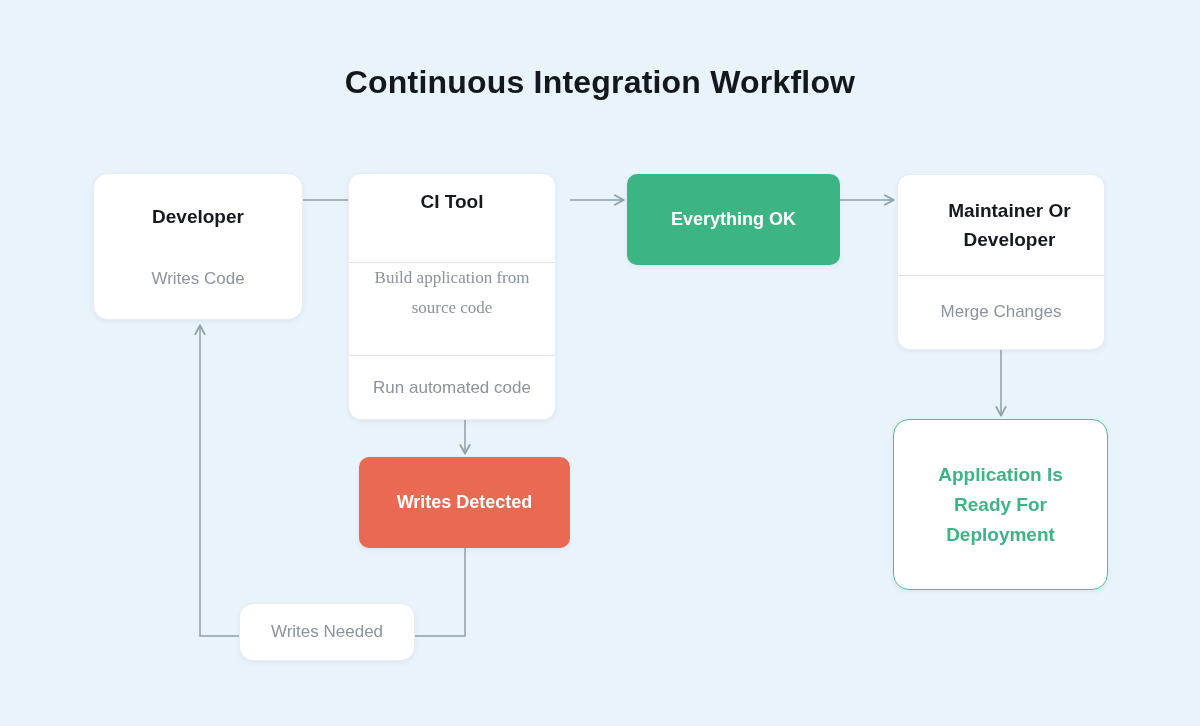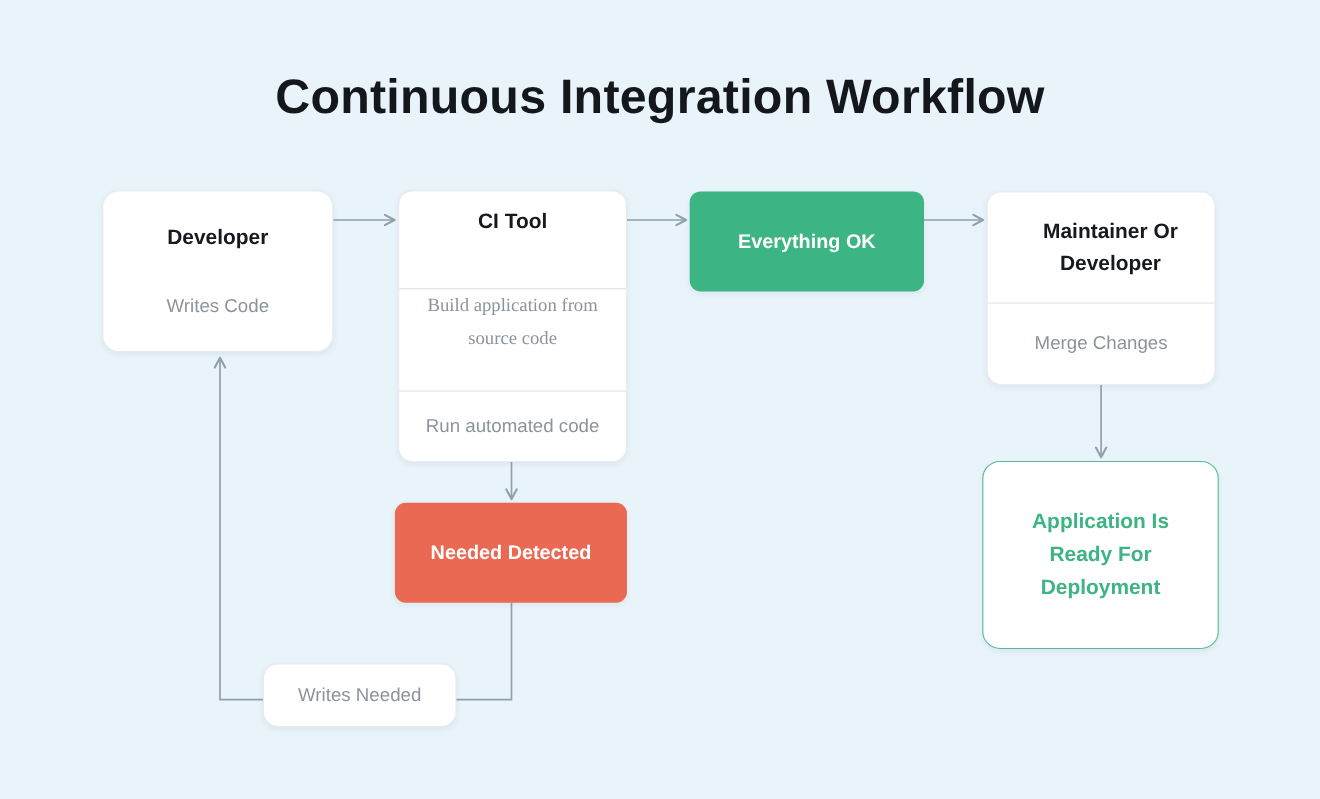--- a/index.html
+++ b/index.html
@@ -13,21 +13,21 @@
     height: 726px;
     background: #e8f3fa;
     overflow: hidden;
   }
   .page-title {
     position: absolute;
     left: 0;
     top: 64px;
     width: 1200px;
     text-align: center;
-    font-size: 44px;
+    font-size: 32px;
     font-weight: 700;
     color: #14181c;
     letter-spacing: 0.2px;
     margin: 0;
   }
   .connector-layer {
     position: absolute;
     left: 0;
     top: 0;
     width: 1200px;
@@ -62,21 +62,21 @@
   
   .node-developer {
     left: 93px; top: 173px;
     width: 210px; height: 147px;
     border-radius: 15px;
     padding-top: 32px;
   }
   .node-developer .node-title { margin-bottom: 36px; }
   
   .node-ci-tool {
-    left: 362px; top: 173px;
+    left: 348px; top: 173px;
     width: 208px; height: 247px; gap: 32px;
   }
   .ci-section {
     width: 100%;
     display: flex;
     align-items: center;
     justify-content: center;
     box-sizing: border-box;
   }
   .ci-section + .ci-section { border-top: 1px solid #e0e1e3; }
@@ -192,21 +192,21 @@
   <div class="node node-maintainer">
     <div class="ci-section mt-s1">
       <div class="node-title">Maintainer Or Developer</div>
     </div>
     <div class="ci-section mt-s2">
       <div class="node-sub">Merge Changes</div>
     </div>
   </div>
 
   <div class="node node-problem">
-    <div class="pill-label">Needed Detected</div>
+    <div class="pill-label">Writes Detected</div>
   </div>
 
   <div class="node node-changes">
     <div class="node-sub">Writes Needed</div>
   </div>
 
   <div class="node node-app-ready">
     <div class="green-label">Application Is Ready For Deployment</div>
   </div>
 

